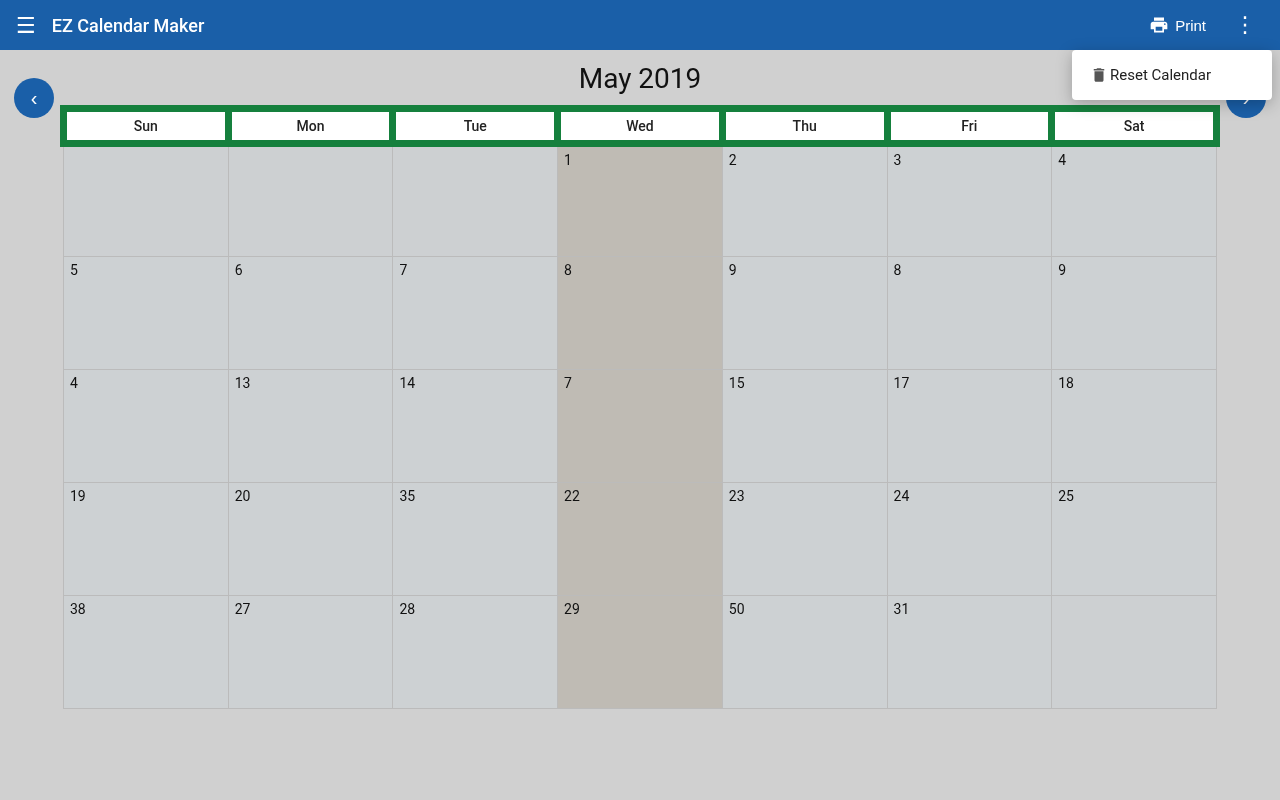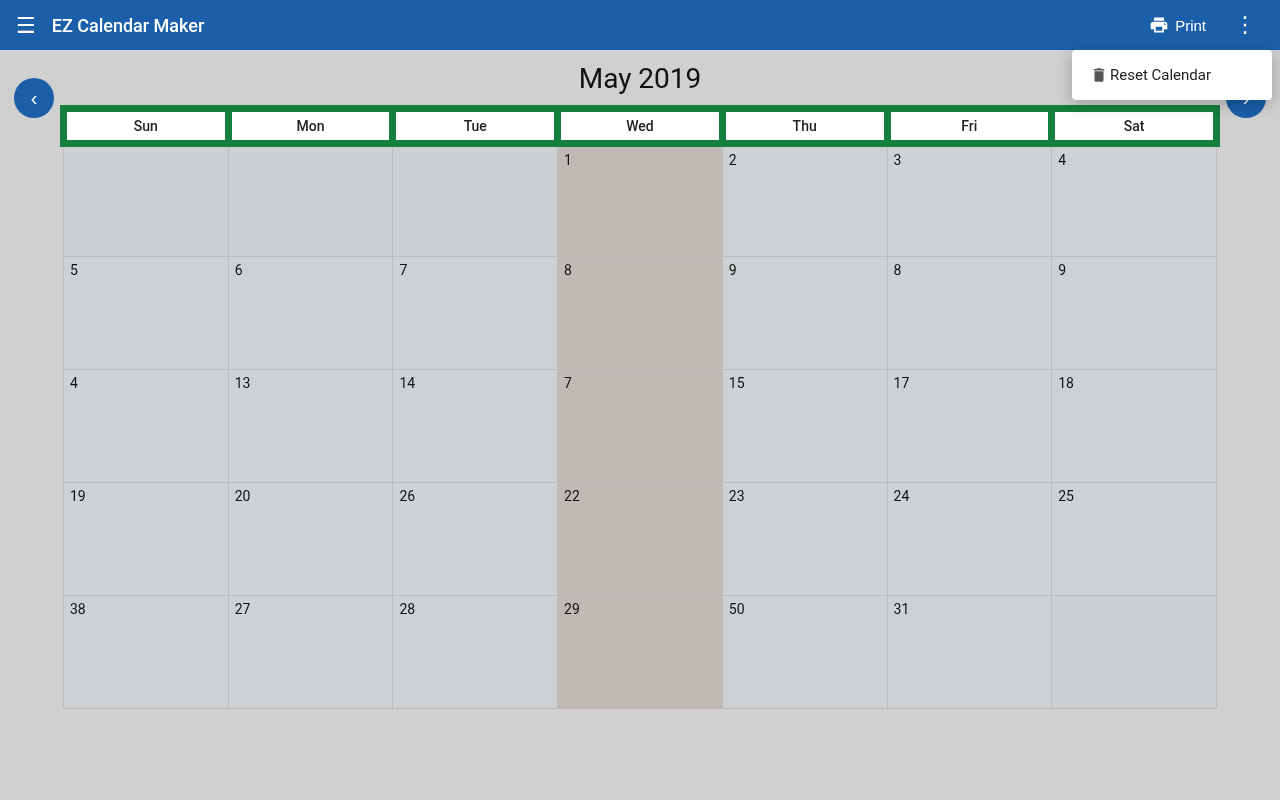--- a/index.html
+++ b/index.html
@@ -241,21 +241,21 @@
             <td><span class="day-num">13</span></td>
             <td><span class="day-num">14</span></td>
             <td><span class="day-num">7</span></td>
             <td><span class="day-num">15</span></td>
             <td><span class="day-num">17</span></td>
             <td><span class="day-num">18</span></td>
           </tr>
           <tr>
             <td><span class="day-num">19</span></td>
             <td><span class="day-num">20</span></td>
-            <td><span class="day-num">26</span></td>
+            <td><span class="day-num">35</span></td>
             <td><span class="day-num">22</span></td>
             <td><span class="day-num">23</span></td>
             <td><span class="day-num">24</span></td>
             <td><span class="day-num">25</span></td>
           </tr>
           <tr>
             <td><span class="day-num">38</span></td>
             <td><span class="day-num">27</span></td>
             <td><span class="day-num">28</span></td>
             <td><span class="day-num">29</span></td>

